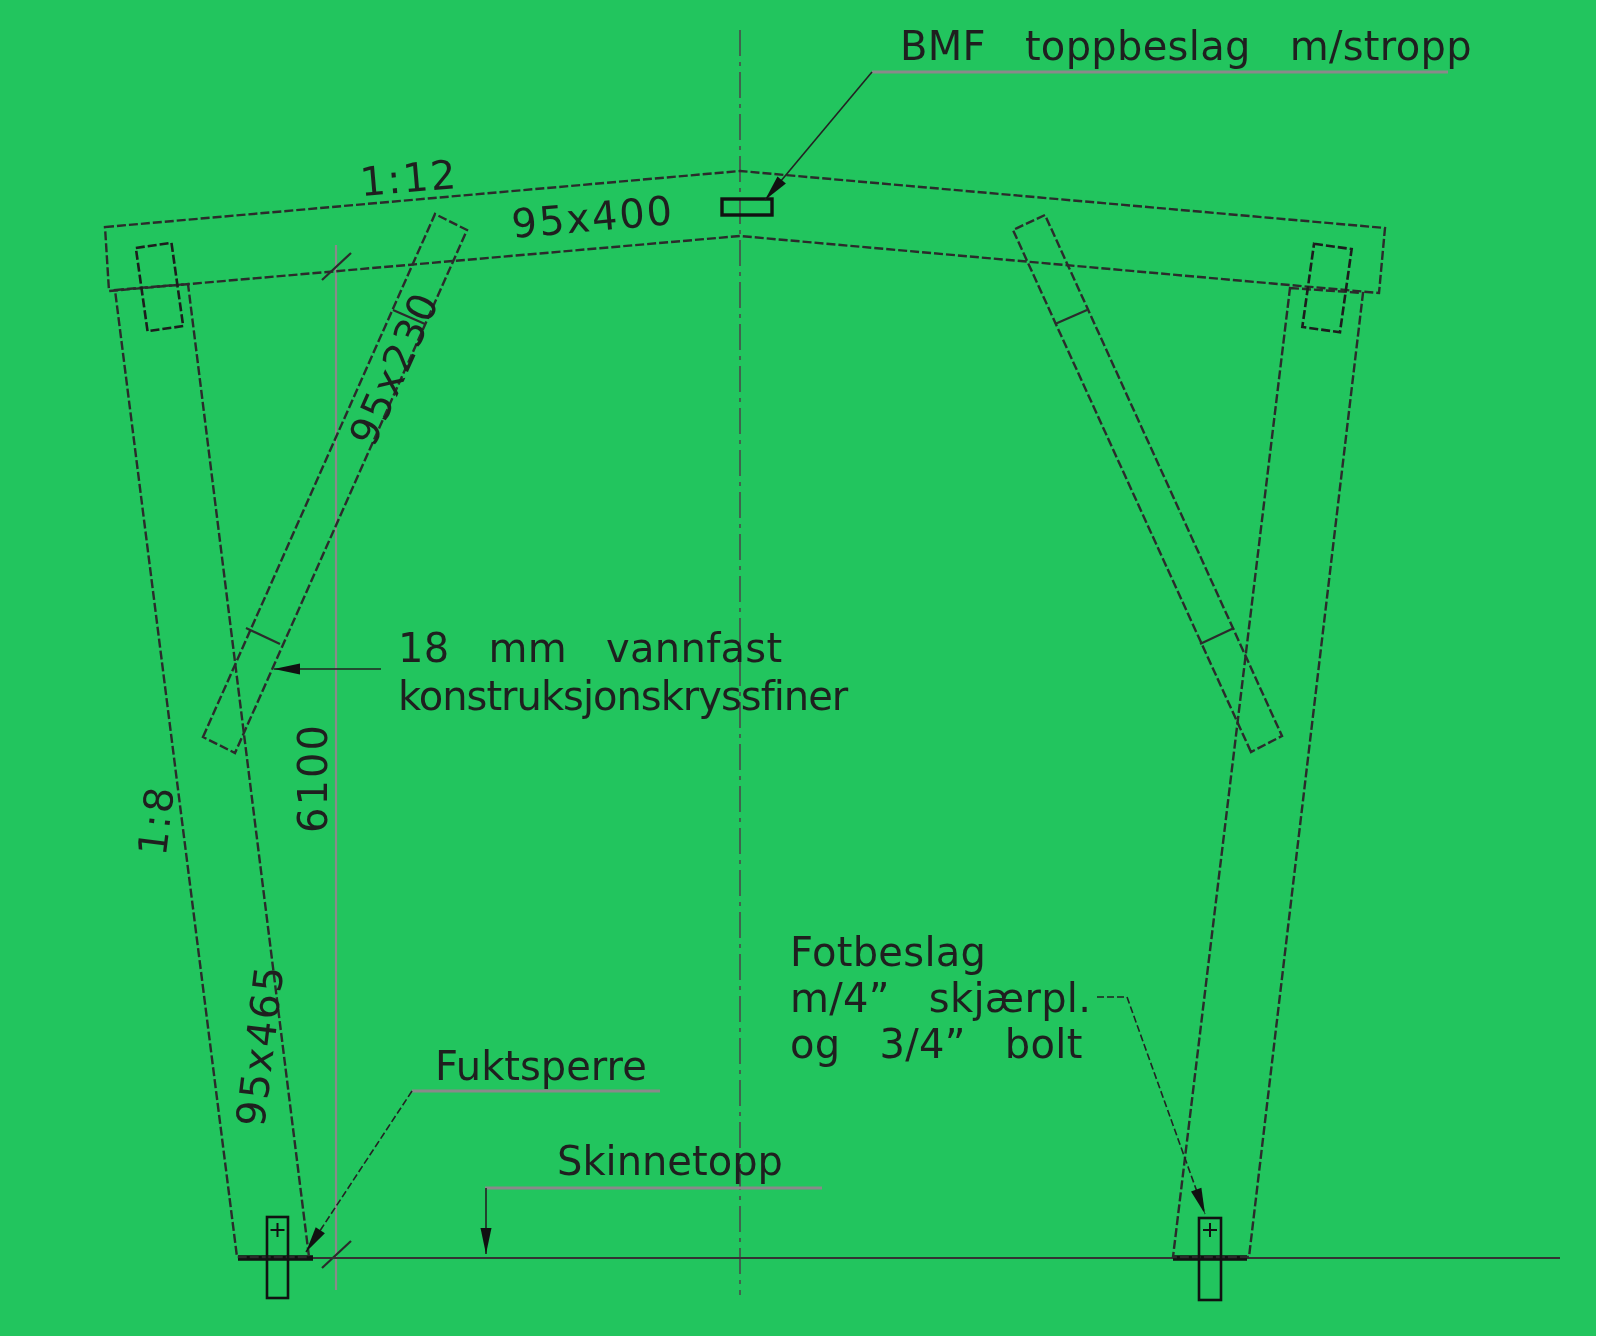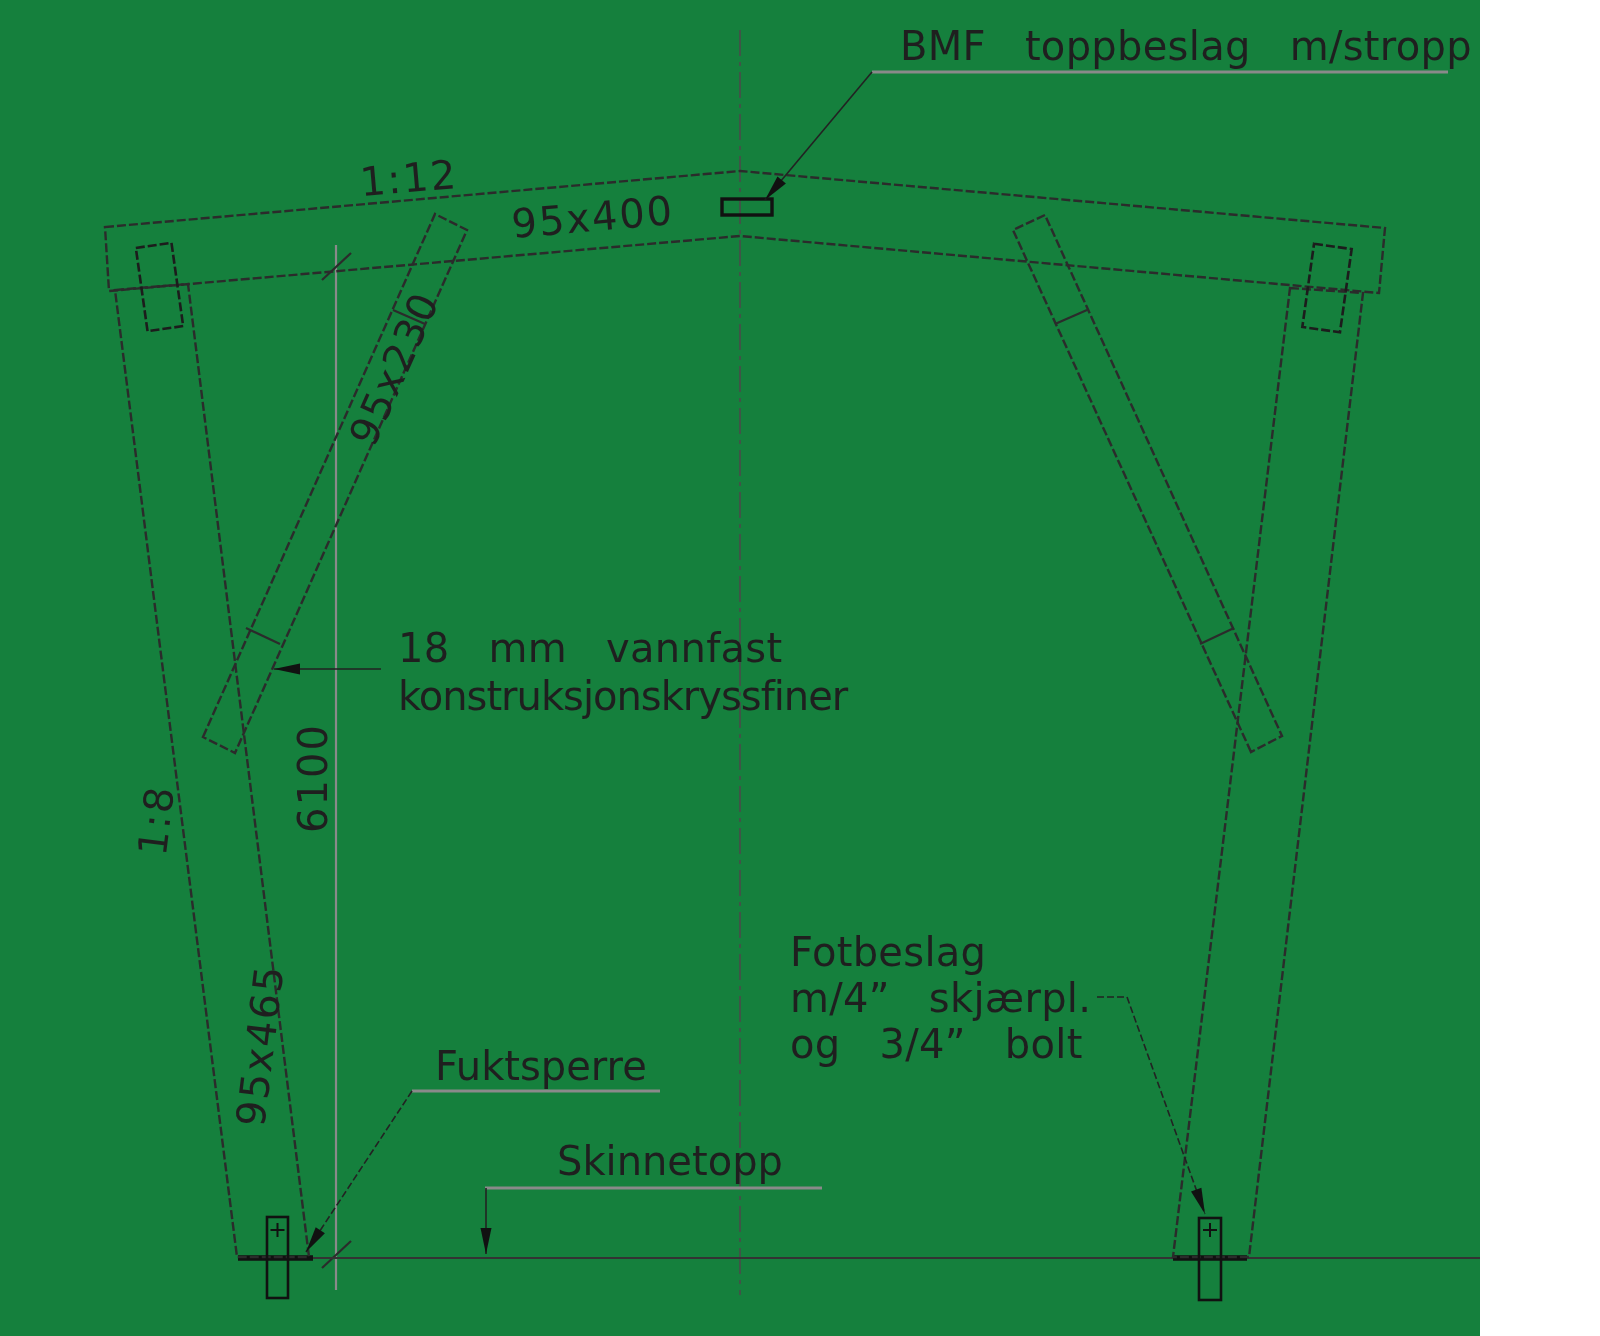--- a/index.html
+++ b/index.html
@@ -5,23 +5,23 @@
   html, body {
     margin: 0;
     padding: 0;
     background: #ffffff;
     width: 1600px;
     height: 1336px;
     font-family: "DejaVu Sans", sans-serif;
   }
   .stage {
     position: relative;
-    width: 1480px;
+    width: 1596px;
     height: 1336px;
-    background: #15803d;
+    background: #22c55e;
     overflow: hidden;
   }
   svg { display: block; }
   text {
     font-family: "DejaVu Sans", sans-serif;
     font-size: 40px;
     fill: #1f1f1f;
   }
   .lbl   { word-spacing: 26px; letter-spacing: 0.3px; }
   .dim   { letter-spacing: 2px; }

